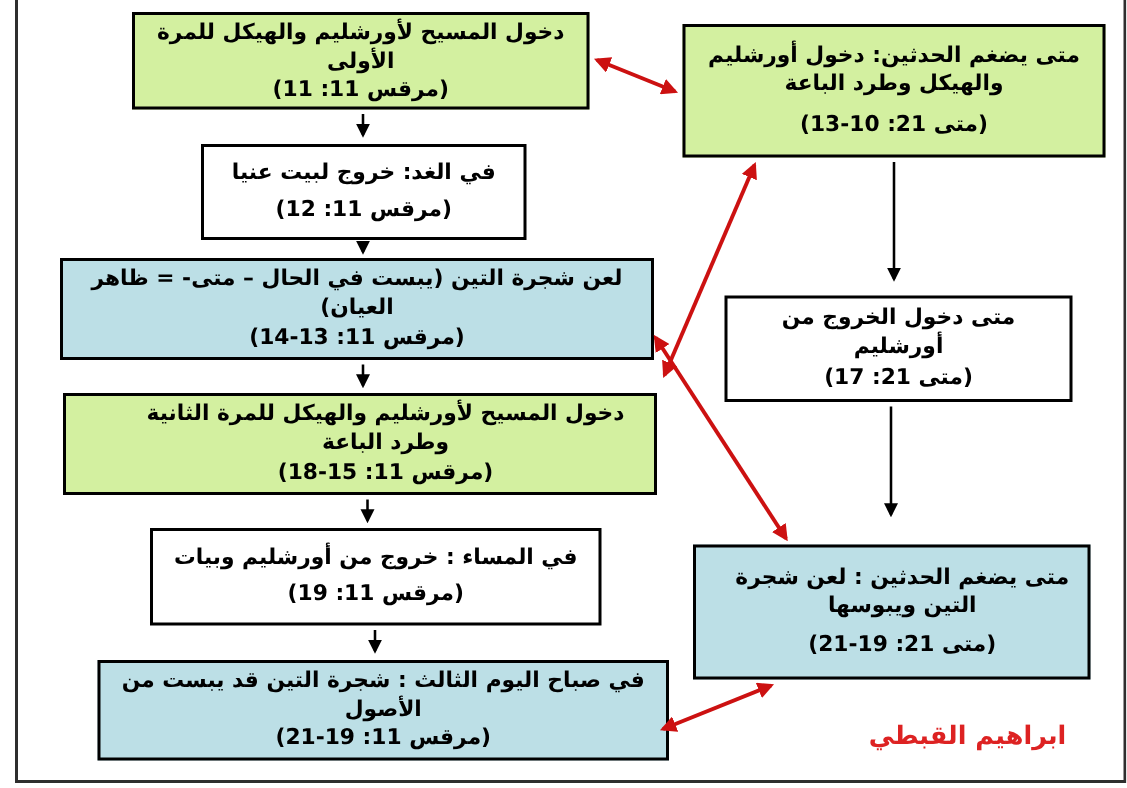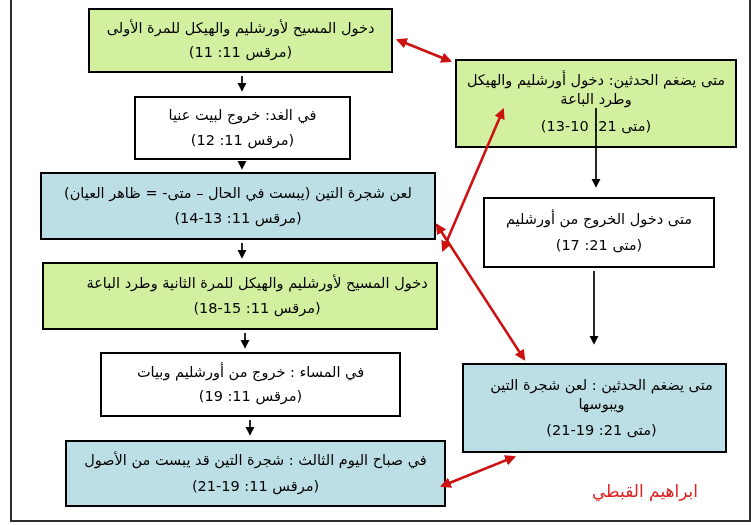--- a/index.html
+++ b/index.html
@@ -22,43 +22,43 @@
     position:absolute;left:10px;top:-3px;width:737px;height:521px;
     border-left:2px solid var(--frame_color);
     border-right:2px solid var(--frame_color);
     border-bottom:2px solid var(--frame_color);
     border-top:2px solid var(--frame_color);
   }
   .box{
     position:absolute;border:2px solid var(--box_border);box-sizing:border-box;
     display:flex;flex-direction:column;justify-content:space-evenly;align-items:center;
     text-align:center;direction:rtl;unicode-bidi:embed;
-    font-weight:normal;font-size:14.5px;line-height:1.3;color:var(--text_color);
+    font-weight:bold;font-size:14.5px;line-height:1.3;color:var(--text_color);
     padding:3px 6px;
   }
   .box .t,.box .r{display:block;width:100%;}
   .green{background:var(--box_green);}
   .blue{background:var(--box_blue);}
   .white{background:var(--box_white);text-align:center;}
   
   .L1{left:88px;top:8px;width:305px;height:65px;}
   .L2{left:134px;top:96px;width:217px;height:64px;}
   .L3{left:40px;top:172px;width:396px;height:68px;}
   .L4{left:42px;top:262px;width:396px;height:68px;padding-left:40px;}
   .L5{left:100px;top:352px;width:301px;height:65px;}
   .L6{left:65px;top:440px;width:381px;height:67px;}
   
-  .R1{left:455px;top:16px;width:282px;height:89px;margin-top:43px;}
+  .R1{left:455px;top:16px;width:282px;height:89px;}
   .R2{left:483px;top:197px;width:232px;height:71px;}
   .R3{left:462px;top:363px;width:265px;height:90px;padding-left:20px;}
   .signature{
     position:absolute;left:552px;top:474px;width:186px;height:34px;
     display:flex;align-items:center;justify-content:center;
     direction:rtl;color:var(--signature_red);
-    font-weight:normal;font-size:17px;
+    font-weight:bold;font-size:17px;
   }
   svg.arrows{position:absolute;left:0;top:0;width:751px;height:525px;pointer-events:none;}
   .red-line{stroke:var(--arrow_red);stroke-width:2.6;}
   .black-line{stroke:var(--arrow_black);stroke-width:1.7;}
   .red-head{fill:var(--arrow_red);}
   .black-head{fill:var(--arrow_black);}
 </style>
 </head>
 <body>
 

